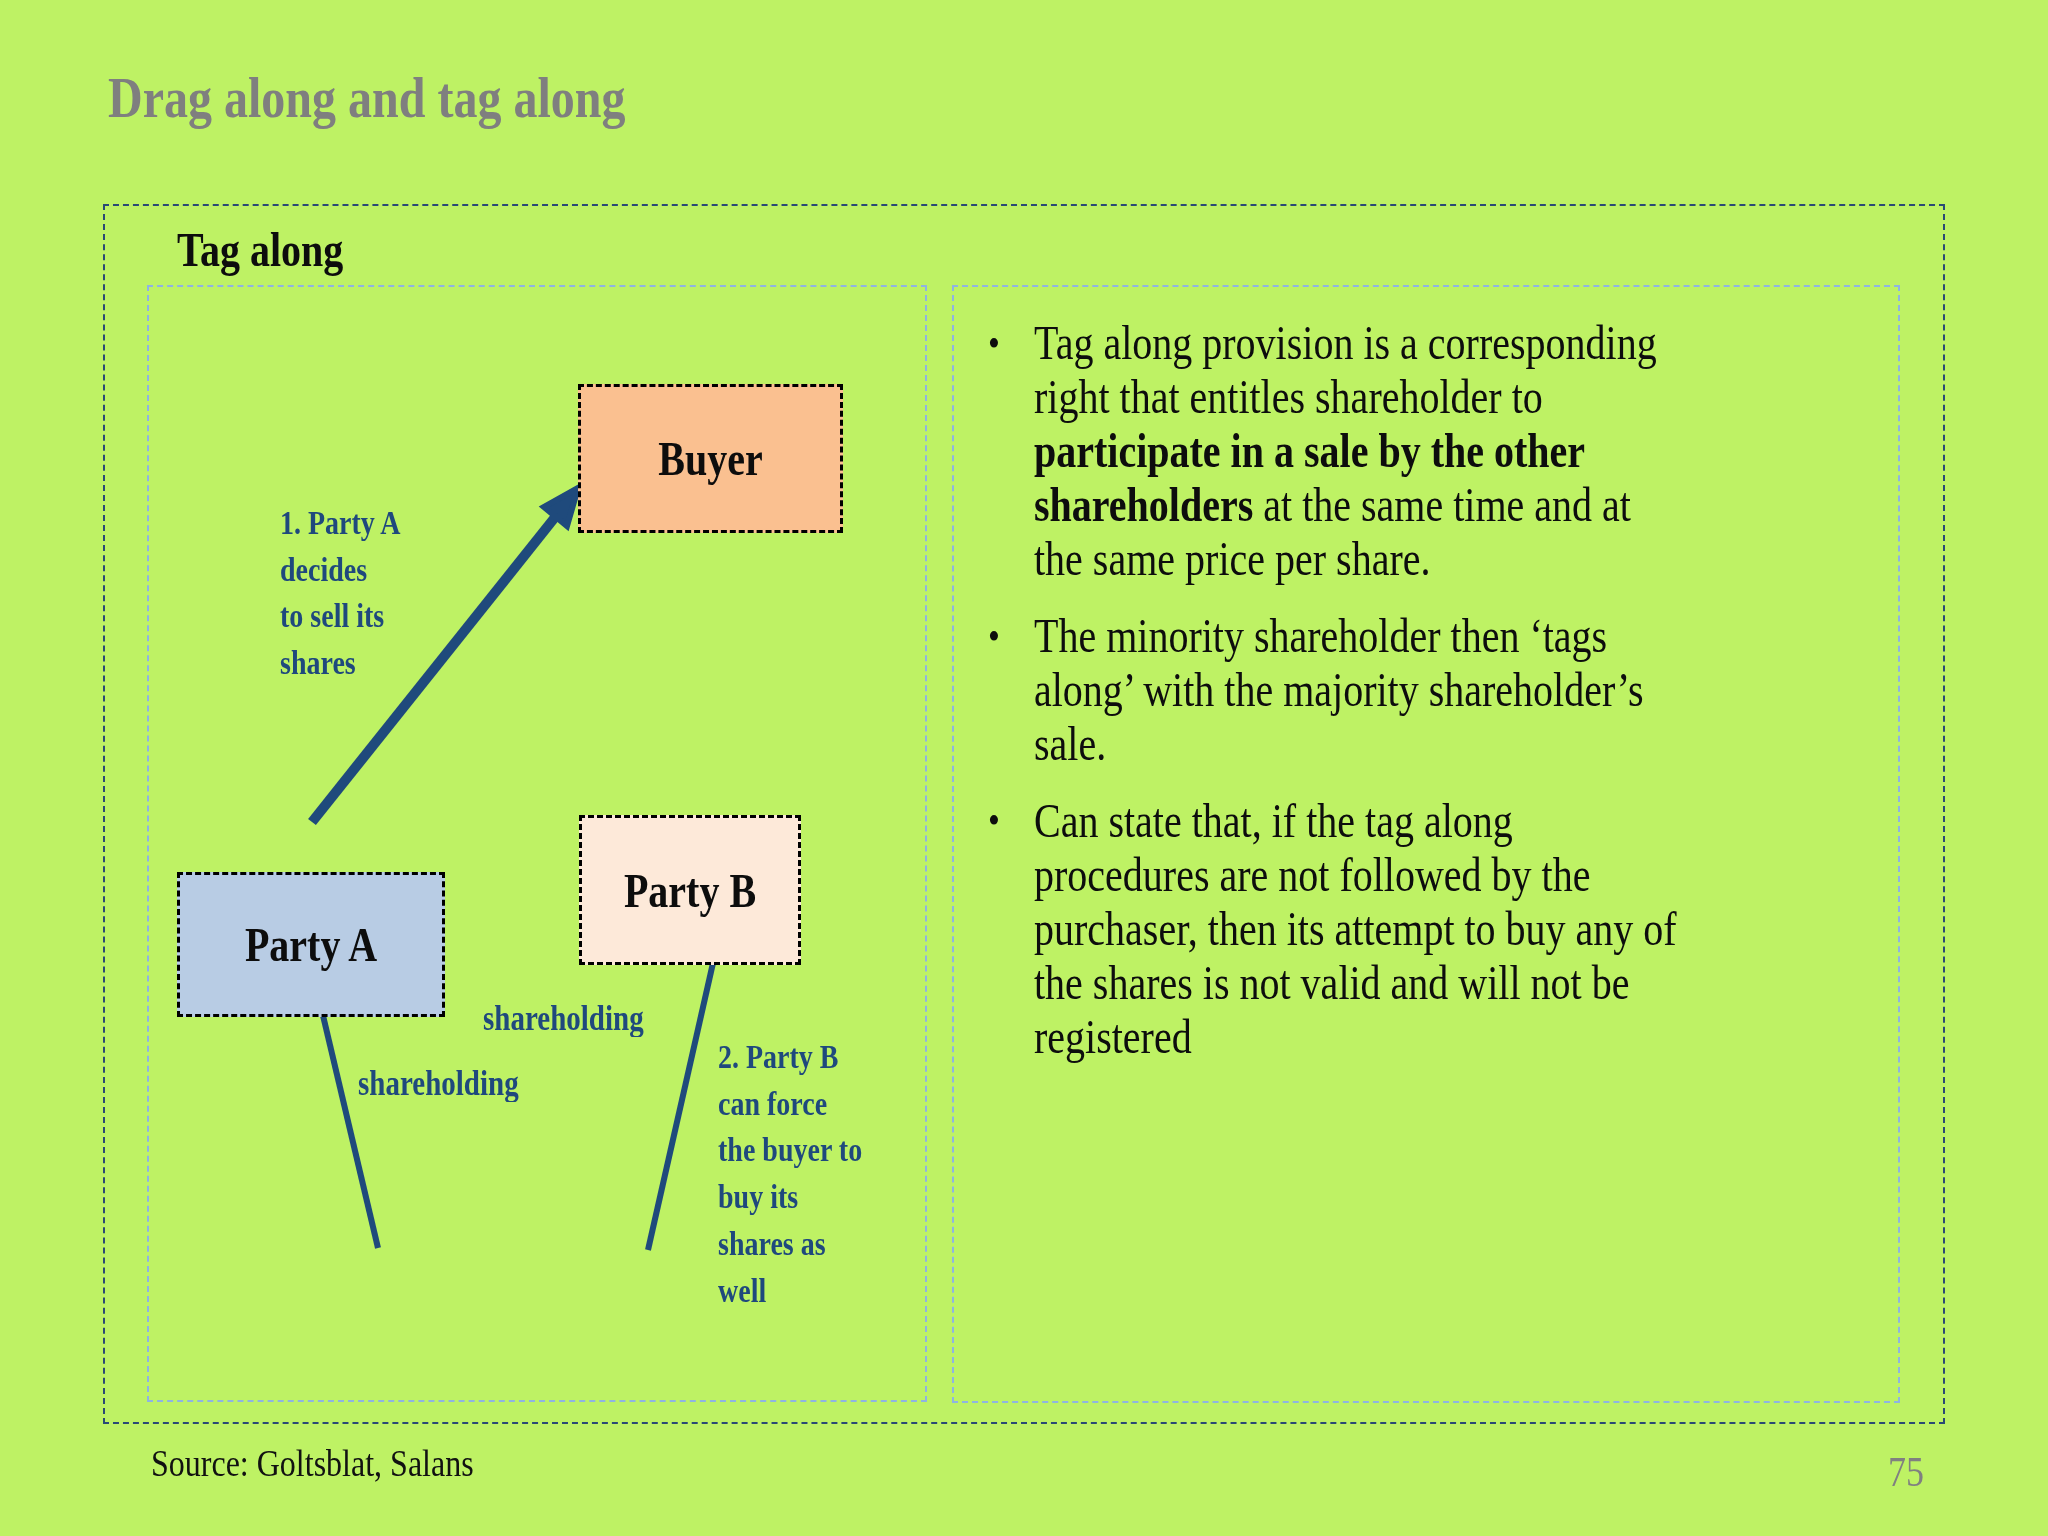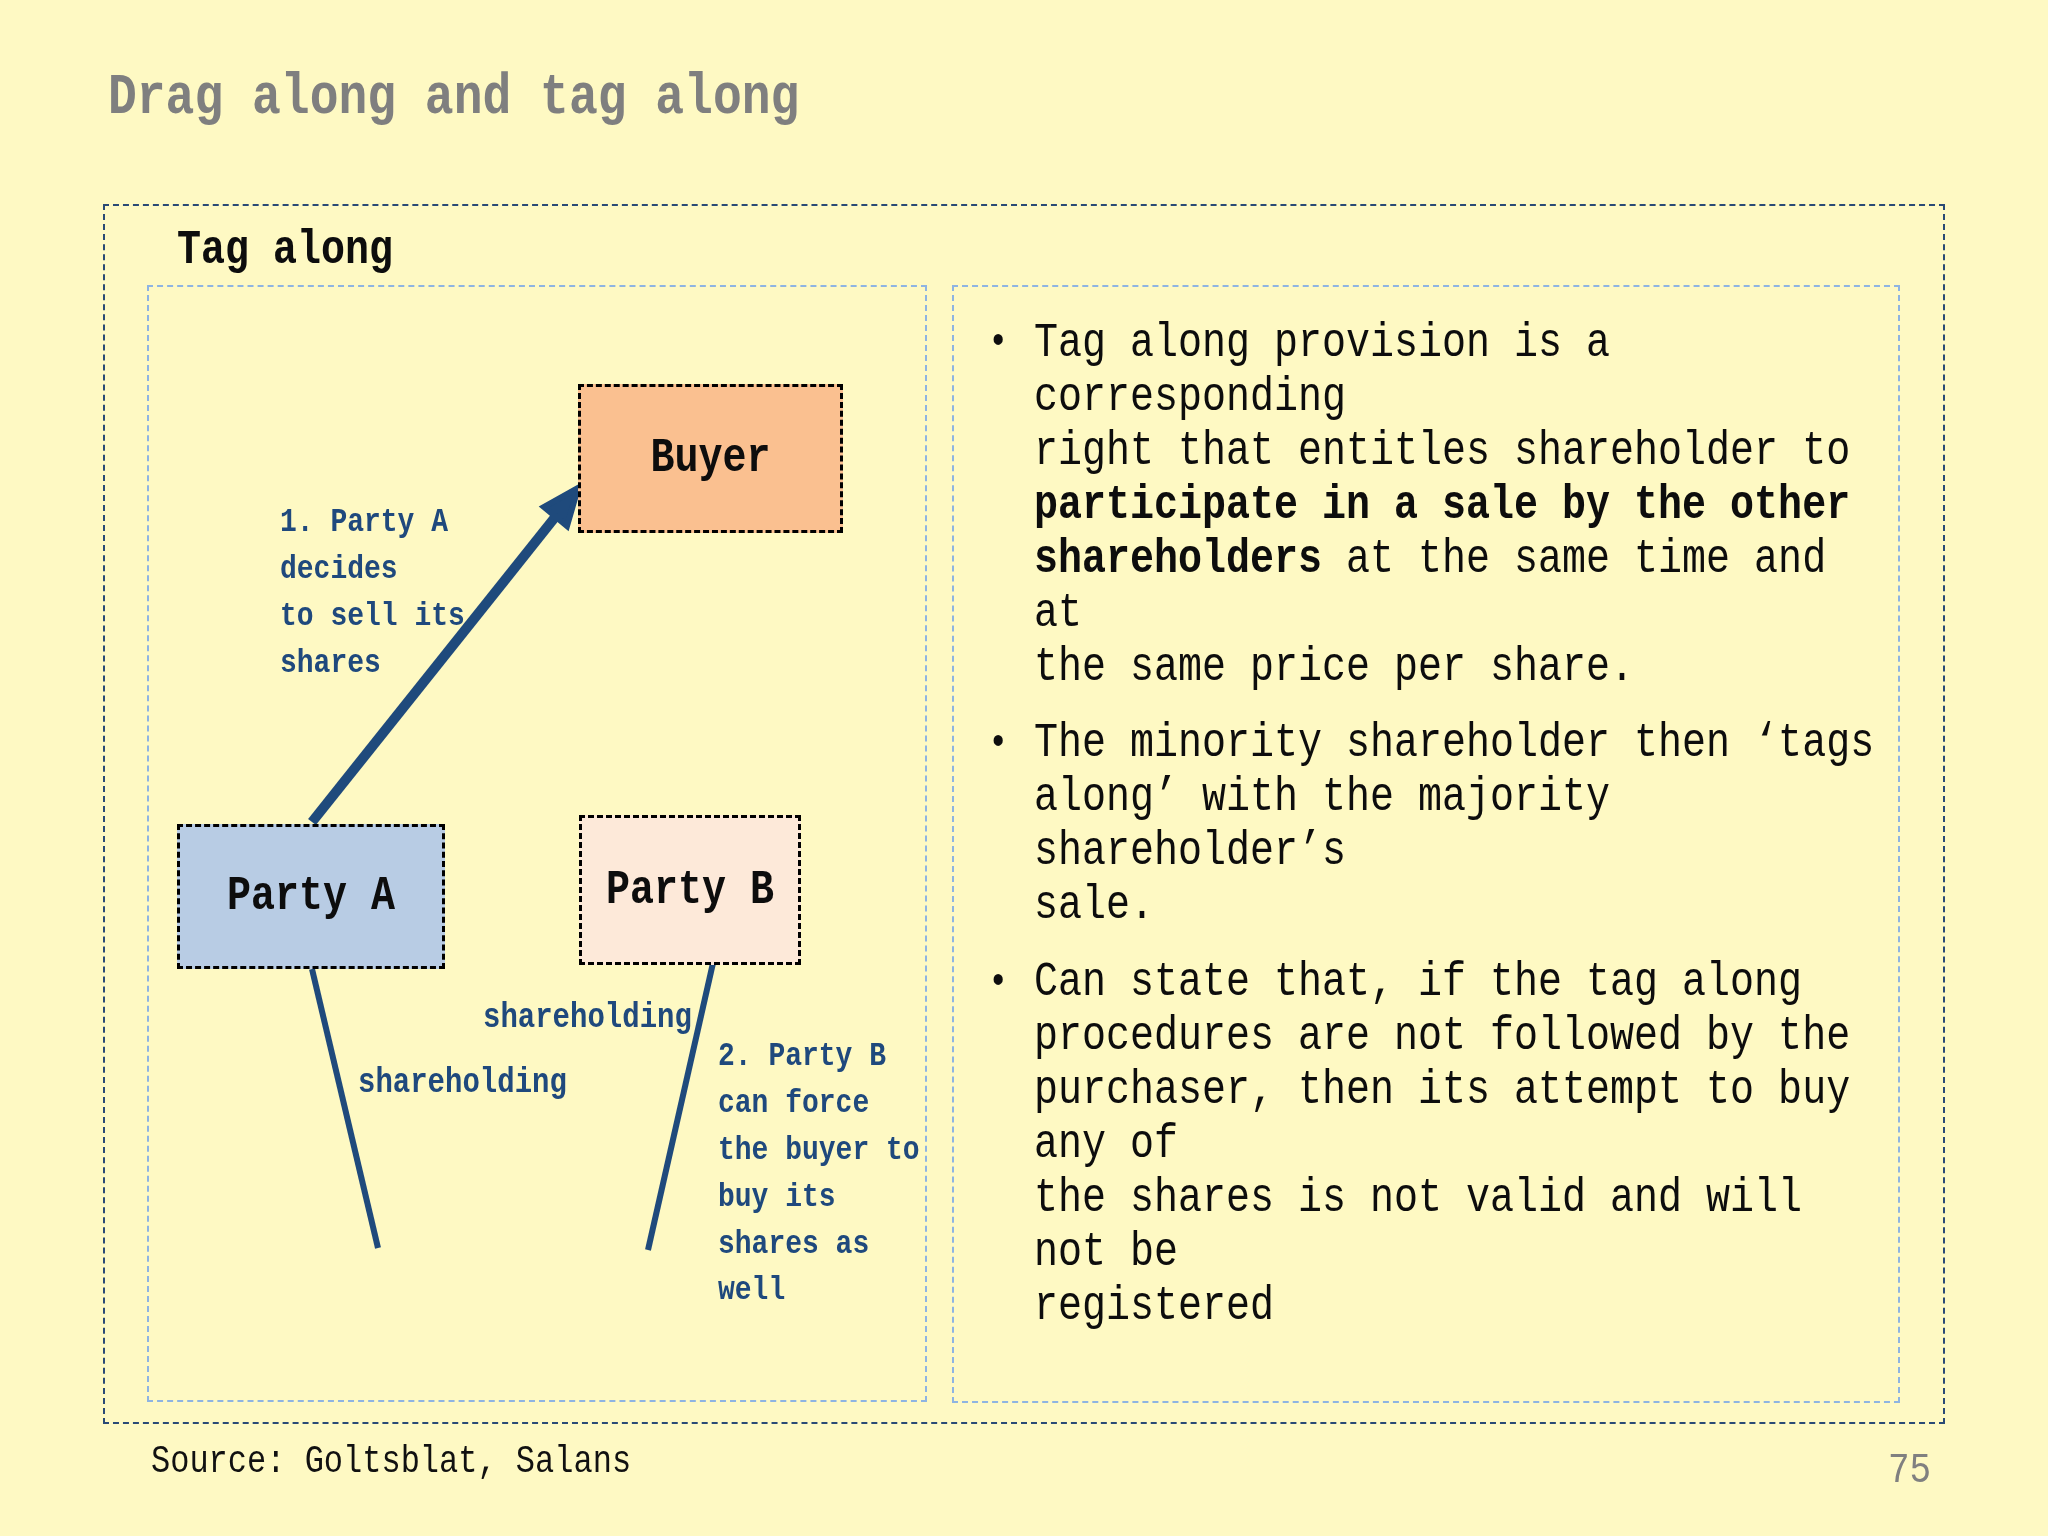--- a/index.html
+++ b/index.html
@@ -1,18 +1,18 @@
 <!DOCTYPE html>
 <html><head>
 <meta charset="utf-8">
 <style>
   html,body{margin:0;padding:0;background:#ffffff;}
   .slide{
     position:relative;width:2048px;height:1536px;overflow:hidden;
-    background:#fef9c3;font-family:Liberation Mono, monospace;
+    background:#bef264;font-family:Liberation Serif, serif;
     -webkit-font-smoothing:antialiased;
   }
   .stretch{transform:scaleY(1.2);transform-origin:0 0;}
   .page-title{
     position:absolute;left:108px;top:64px;font-size:48px;line-height:56px;
     font-weight:bold;color:#7f7f7f;white-space:nowrap;
   }
   .outer-box{
     position:absolute;left:103px;top:204px;width:1842px;height:1220px;
     border:2px dashed #2a4a75;box-sizing:border-box;background:transparent;
@@ -91,21 +91,21 @@
       <line x1="312" y1="822" x2="556" y2="516" stroke="#1f4a7c" stroke-width="10"></line>
       <polygon points="578,488 567,526 544,507" fill="#1f4a7c" stroke="#1f4a7c" stroke-width="6" stroke-linejoin="miter"></polygon>
     </g>
     <line x1="312" y1="969" x2="378" y2="1248" stroke="#1f4a7c" stroke-width="6"></line>
     <line x1="713" y1="963" x2="648" y2="1250" stroke="#1f4a7c" stroke-width="6"></line>
   </svg>
 
   <div class="node buyer" style="background: rgb(250, 192, 144);">
     <span class="nlabel">Buyer</span>
   </div>
-  <div class="node party-a" style="background: rgb(184, 204, 228);">
+  <div class="node party-a" style="background: rgb(184, 204, 228); margin-top: 48px;">
     <span class="nlabel">Party A</span>
   </div>
   <div class="node party-b" style="background: rgb(253, 233, 217);">
     <span class="nlabel">Party B</span>
   </div>
 
   <div class="dlabel step1 stretch">1. Party A<br>decides<br>to sell its<br>shares</div>
   <div class="dlabel step2 stretch">2. Party B<br>can force<br>the buyer to<br>buy its<br>shares as<br>well</div>
   <div class="dlabel share-right stretch">shareholding</div>
   <div class="dlabel share-left stretch">shareholding</div>

